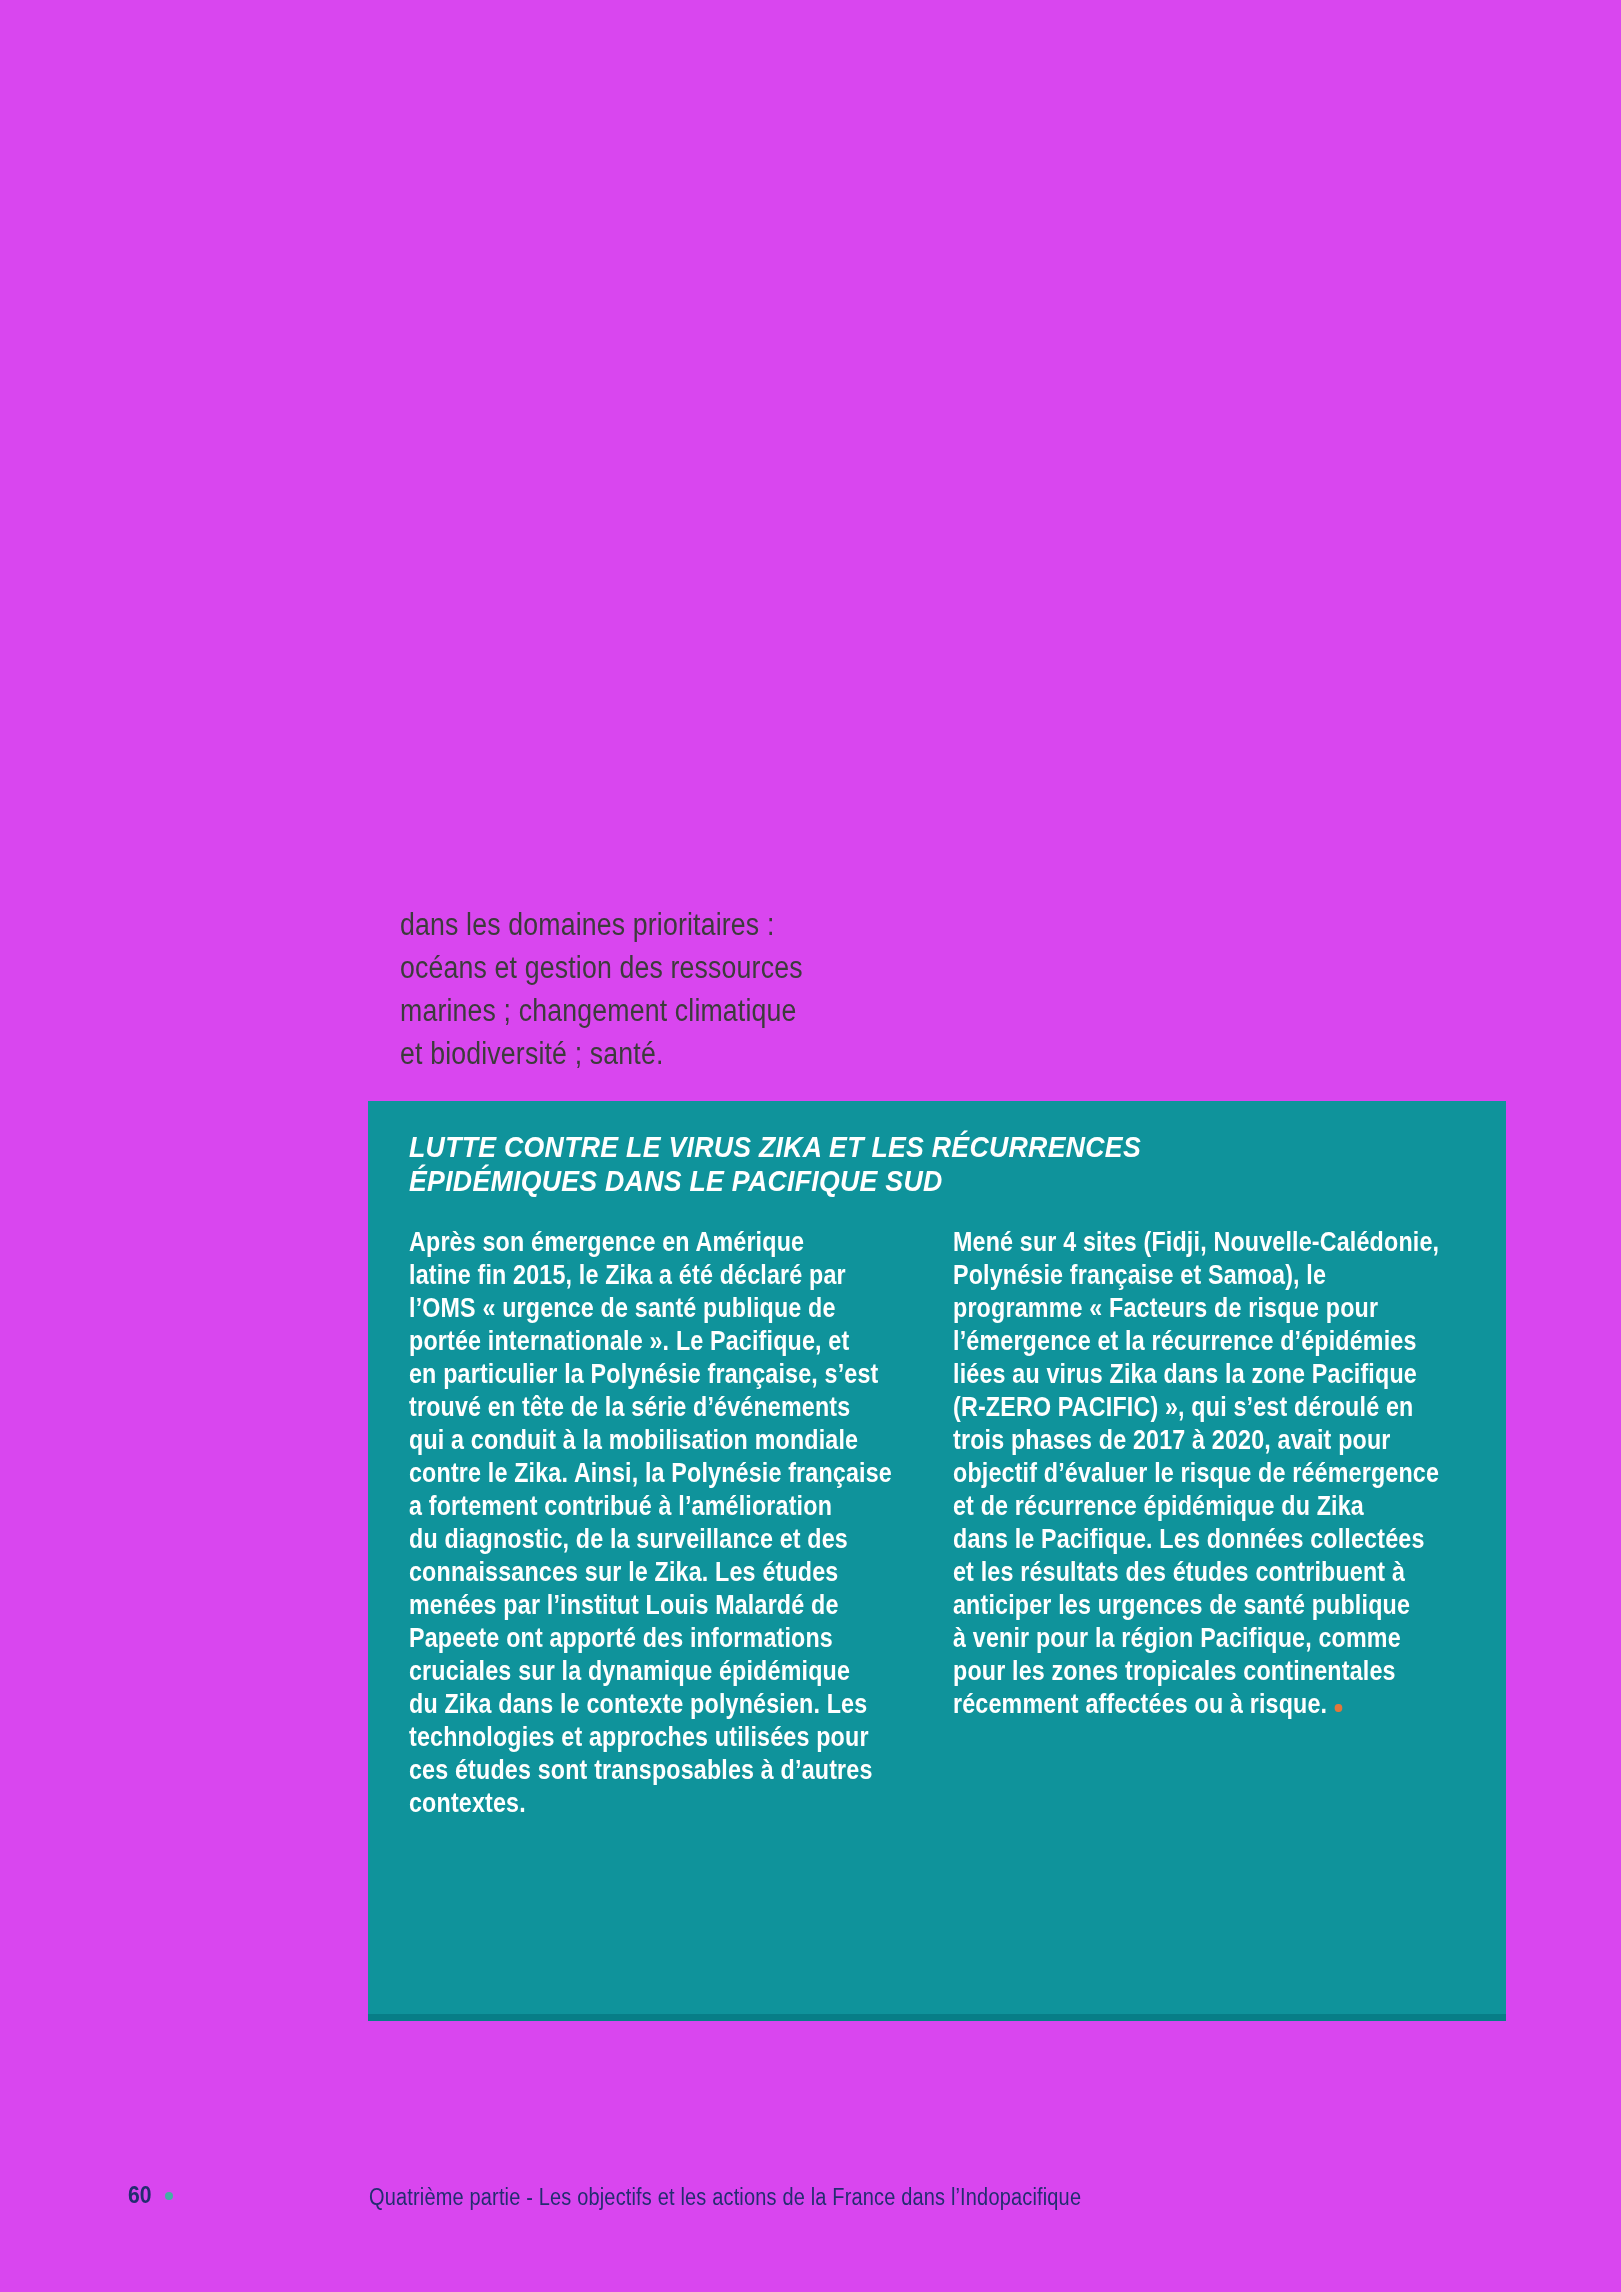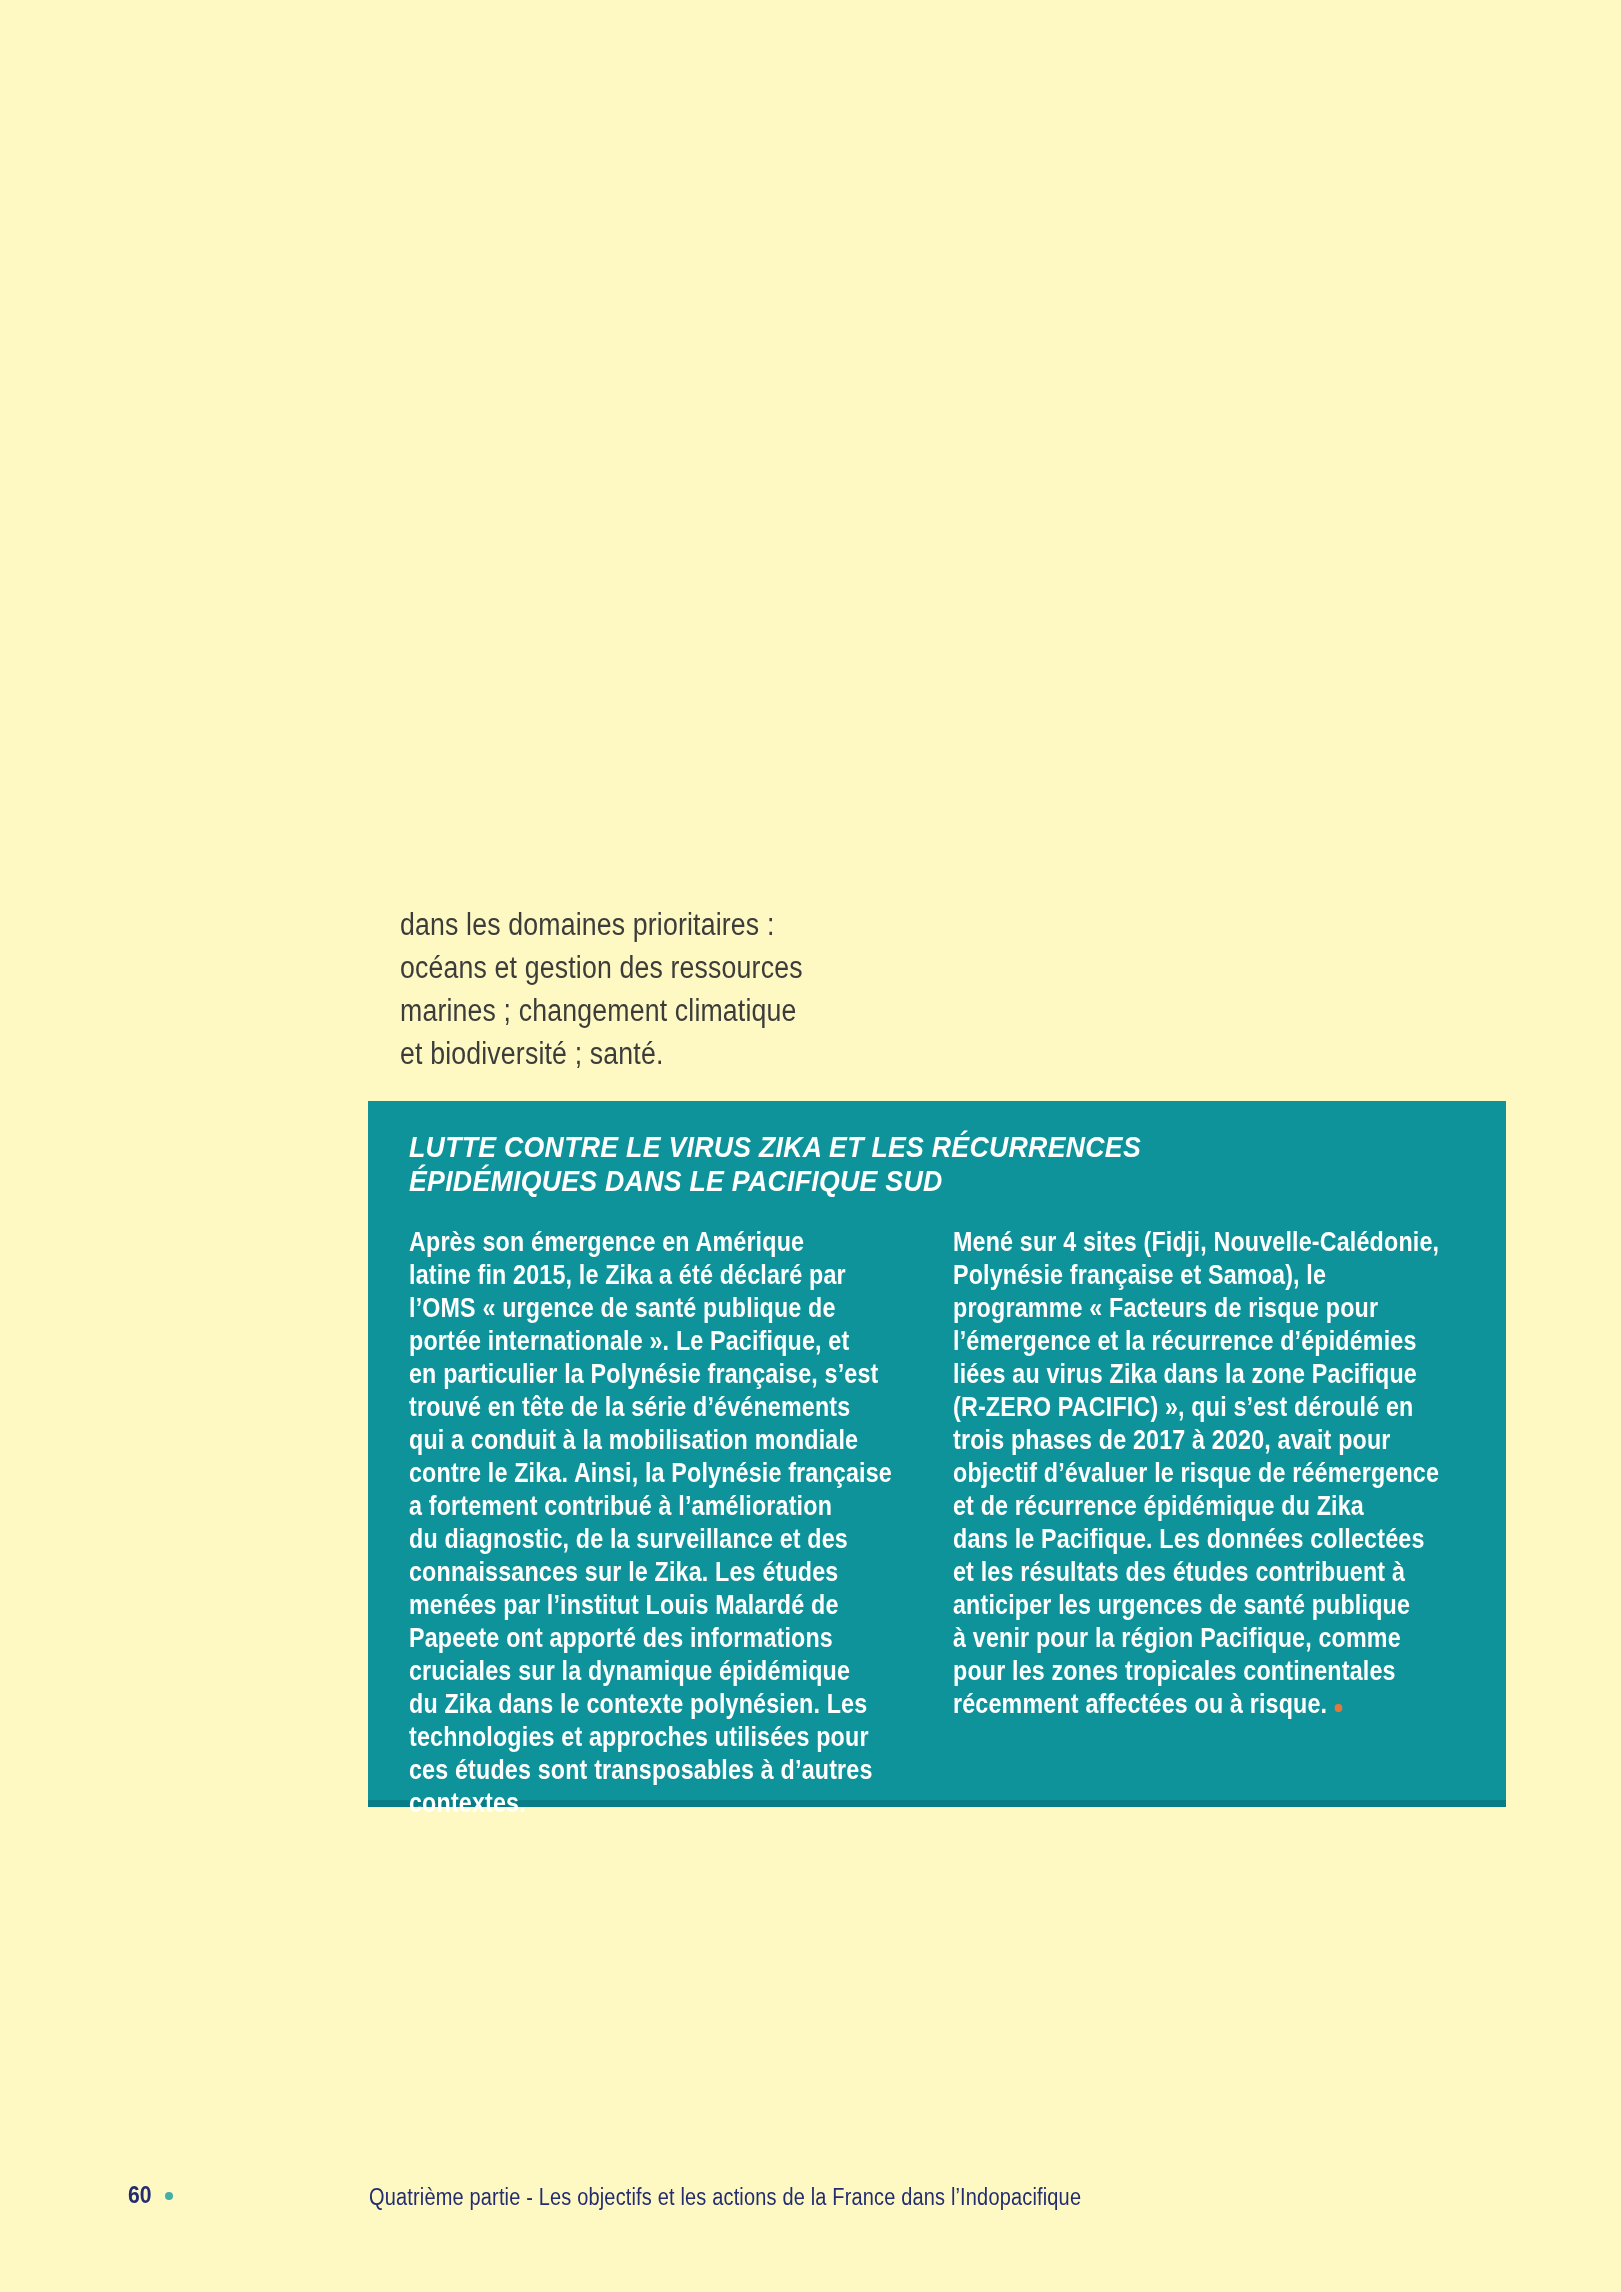--- a/index.html
+++ b/index.html
@@ -4,21 +4,21 @@
 <style>
   html, body {
     margin: 0;
     padding: 0;
     background: #ffffff;
   }
   .page {
     position: relative;
     width: 1621px;
     height: 2293px;
-    background: #fef9c3;
+    background: #d946ef;
     overflow: hidden;
     font-family: "Liberation Sans", sans-serif;
   }
 
   
   .intro {
     position: absolute;
     left: 400px;
     top: 903px;
     margin: 0;
@@ -30,21 +30,21 @@
     transform: scaleX(0.86);
     transform-origin: 0 0;
   }
 
   
   .zika-box {
     position: absolute;
     left: 368px;
     top: 1101px;
     width: 1138px;
-    height: 706px;
+    height: 920px;
     box-sizing: border-box;
     padding: 29px 15.7px 0 41px;
     background: var(--box-background);
     box-shadow: inset 0 -6.9px 0 var(--box-bottom-edge);
   }
   .box-title {
     margin: 0;
     font-size: 30px;
     line-height: 34px;
     font-weight: 700;

